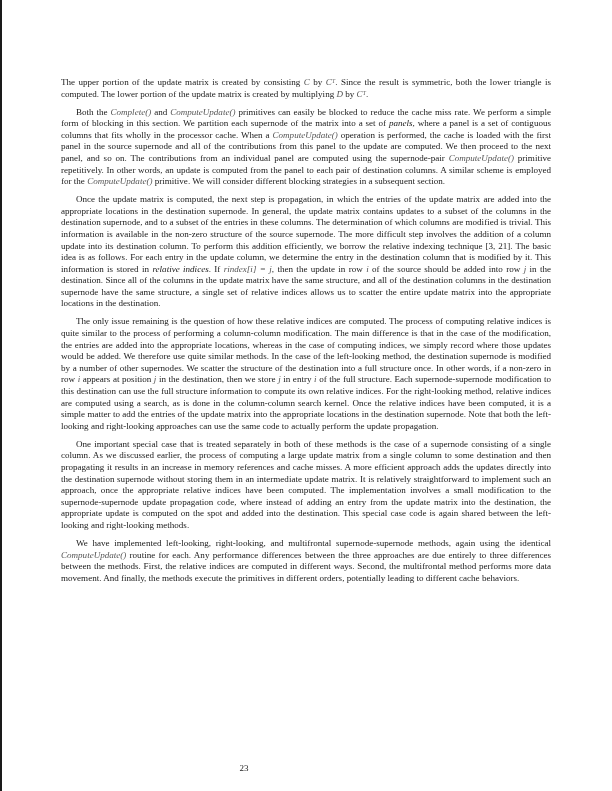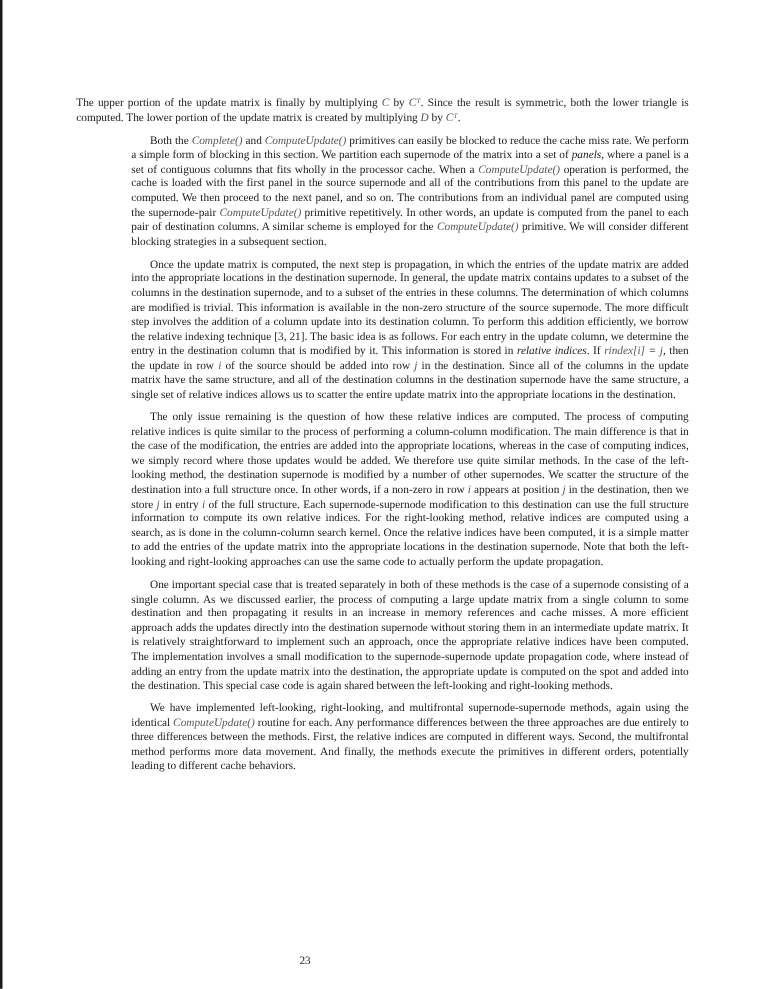--- a/index.html
+++ b/index.html
@@ -4,35 +4,35 @@
   <style>
     html, body { margin: 0; padding: 0; background: #ffffff; }
     body { width: 612px; height: 791px; position: relative; overflow: hidden; }
     .scan-edge { position: absolute; left: 0; top: 0; width: 2px; height: 791px; background: #1a1a1a; }
     .page {
       position: absolute; left: 61px; top: 77px; width: 490px;
       font-family: "Liberation Serif", serif; font-size: 9.05px; line-height: 11.6px;
       color: #1a1a1a; text-align: justify;
     }
     .page p { margin: 0 0 6.4px 0; text-indent: 0; }
-    .page p.indent { text-indent: 15px; margin-left: 44px; }
+    .page p.indent { text-indent: 15px; }
     .math { font-style: italic; color: #555; }
     .emph { font-style: italic; }
     .page-number {
       position: absolute; left: 0; width: 488px; top: 763px; text-align: center;
       font-family: "Liberation Serif", serif; font-size: 9px; color: #222;
     }
   </style>
 </head>
 <body>
 
 <div class="scan-edge"></div>
 
 <div class="page" id="page-body">
-    <p><span>The upper portion of the update matrix is finally by multiplying </span><span class="math">C</span><span> by </span><span class="math">Cᵀ</span><span>. Since the result is symmetric, both the lower triangle is computed. The lower portion of the update matrix is created by multiplying </span><span class="math">D</span><span> by </span><span class="math">Cᵀ</span><span>.</span></p>
+    <p><span>The upper portion of the update matrix is created by consisting </span><span class="math">C</span><span> by </span><span class="math">Cᵀ</span><span>. Since the result is symmetric, both the lower triangle is computed. The lower portion of the update matrix is created by multiplying </span><span class="math">D</span><span> by </span><span class="math">Cᵀ</span><span>.</span></p>
     <p class="indent"><span>Both the </span><span class="math">Complete()</span><span> and </span><span class="math">ComputeUpdate()</span><span> primitives can easily be blocked to reduce the cache miss rate. We perform a simple form of blocking in this section. We partition each supernode of the matrix into a set of </span><span class="emph">panels</span><span>, where a panel is a set of contiguous columns that fits wholly in the processor cache. When a </span><span class="math">ComputeUpdate()</span><span> operation is performed, the cache is loaded with the first panel in the source supernode and all of the contributions from this panel to the update are computed. We then proceed to the next panel, and so on. The contributions from an individual panel are computed using the supernode-pair </span><span class="math">ComputeUpdate()</span><span> primitive repetitively. In other words, an update is computed from the panel to each pair of destination columns. A similar scheme is employed for the </span><span class="math">ComputeUpdate()</span><span> primitive. We will consider different blocking strategies in a subsequent section.</span></p>
     <p class="indent"><span>Once the update matrix is computed, the next step is propagation, in which the entries of the update matrix are added into the appropriate locations in the destination supernode. In general, the update matrix contains updates to a subset of the columns in the destination supernode, and to a subset of the entries in these columns. The determination of which columns are modified is trivial. This information is available in the non-zero structure of the source supernode. The more difficult step involves the addition of a column update into its destination column. To perform this addition efficiently, we borrow the relative indexing technique [3, 21]. The basic idea is as follows. For each entry in the update column, we determine the entry in the destination column that is modified by it. This information is stored in </span><span class="emph">relative indices</span><span>. If </span><span class="math">rindex[i] = j</span><span>, then the update in row </span><span class="math">i</span><span> of the source should be added into row </span><span class="math">j</span><span> in the destination. Since all of the columns in the update matrix have the same structure, and all of the destination columns in the destination supernode have the same structure, a single set of relative indices allows us to scatter the entire update matrix into the appropriate locations in the destination.</span></p>
     <p class="indent"><span>The only issue remaining is the question of how these relative indices are computed. The process of computing relative indices is quite similar to the process of performing a column-column modification. The main difference is that in the case of the modification, the entries are added into the appropriate locations, whereas in the case of computing indices, we simply record where those updates would be added. We therefore use quite similar methods. In the case of the left-looking method, the destination supernode is modified by a number of other supernodes. We scatter the structure of the destination into a full structure once. In other words, if a non-zero in row </span><span class="math">i</span><span> appears at position </span><span class="math">j</span><span> in the destination, then we store </span><span class="math">j</span><span> in entry </span><span class="math">i</span><span> of the full structure. Each supernode-supernode modification to this destination can use the full structure information to compute its own relative indices. For the right-looking method, relative indices are computed using a search, as is done in the column-column search kernel. Once the relative indices have been computed, it is a simple matter to add the entries of the update matrix into the appropriate locations in the destination supernode. Note that both the left-looking and right-looking approaches can use the same code to actually perform the update propagation.</span></p>
     <p class="indent"><span>One important special case that is treated separately in both of these methods is the case of a supernode consisting of a single column. As we discussed earlier, the process of computing a large update matrix from a single column to some destination and then propagating it results in an increase in memory references and cache misses. A more efficient approach adds the updates directly into the destination supernode without storing them in an intermediate update matrix. It is relatively straightforward to implement such an approach, once the appropriate relative indices have been computed. The implementation involves a small modification to the supernode-supernode update propagation code, where instead of adding an entry from the update matrix into the destination, the appropriate update is computed on the spot and added into the destination. This special case code is again shared between the left-looking and right-looking methods.</span></p>
     <p class="indent"><span>We have implemented left-looking, right-looking, and multifrontal supernode-supernode methods, again using the identical </span><span class="math">ComputeUpdate()</span><span> routine for each. Any performance differences between the three approaches are due entirely to three differences between the methods. First, the relative indices are computed in different ways. Second, the multifrontal method performs more data movement. And finally, the methods execute the primitives in different orders, potentially leading to different cache behaviors.</span></p>
   </div>
 
 <div class="page-number">23</div>
 
 </body></html>

